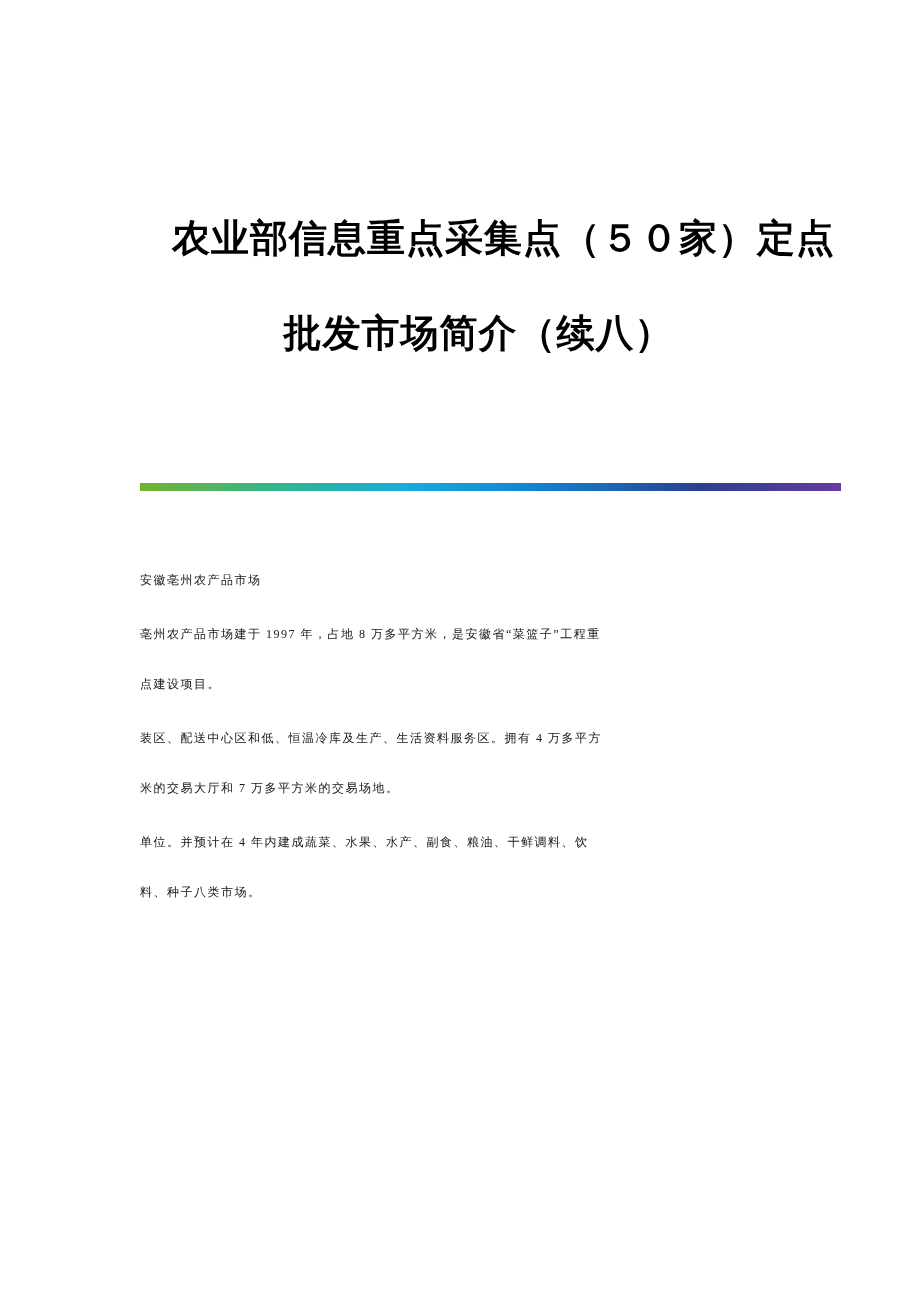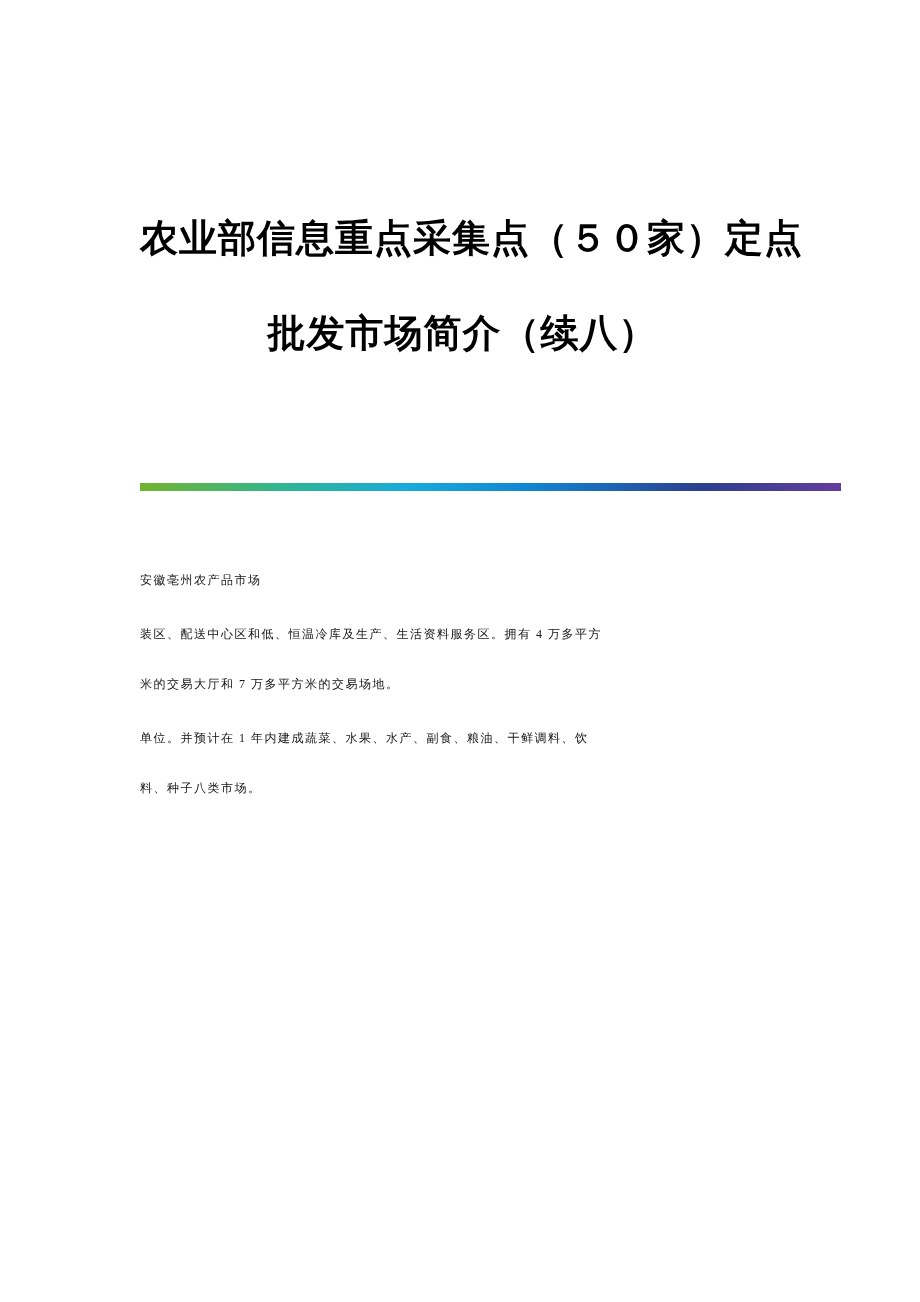--- a/index.html
+++ b/index.html
@@ -28,20 +28,21 @@
     font-size: 38px;
     font-weight: bold;
     line-height: 95px;
     text-align: center;
     letter-spacing: 1px;
     color: #000000;
   }
   .title-line {
     display: block;
     white-space: nowrap;
+    margin-left: 32px;
   }
   .divider {
     margin-top: 102px;
     width: 701px;
     height: 8px;
     
     background: #2b3f8e;
   }
   .article {
     margin-top: 64px;
@@ -71,26 +72,30 @@
   </h1>
 
   <div class="divider" style="background: linear-gradient(to right, rgb(114, 180, 45) 0%, rgb(47, 182, 144) 20%, rgb(24, 171, 221) 38%, rgb(17, 135, 211) 55%, rgb(29, 99, 178) 68%, rgb(43, 63, 142) 80%, rgb(101, 60, 158) 100%);"></div>
 
   <div class="article">
 
     <p>
       <span class="line">安徽亳州农产品市场</span>
     </p>
 
+    <p>
+      <span class="line">亳州农产品市场建于 1997 年，占地 8 万多平方米，是安徽省“菜篮子”工程重</span>
+      <span class="line">点建设项目。</span>
+    </p>
 
     <p>
       <span class="line">装区、配送中心区和低、恒温冷库及生产、生活资料服务区。拥有 4 万多平方</span>
       <span class="line">米的交易大厅和 7 万多平方米的交易场地。</span>
     </p>
 
     <p>
-      <span class="line">单位。并预计在 1 年内建成蔬菜、水果、水产、副食、粮油、干鲜调料、饮</span>
+      <span class="line">单位。并预计在 4 年内建成蔬菜、水果、水产、副食、粮油、干鲜调料、饮</span>
       <span class="line">料、种子八类市场。</span>
     </p>
 
   </div>
 
 </div>
 
 </body></html>

